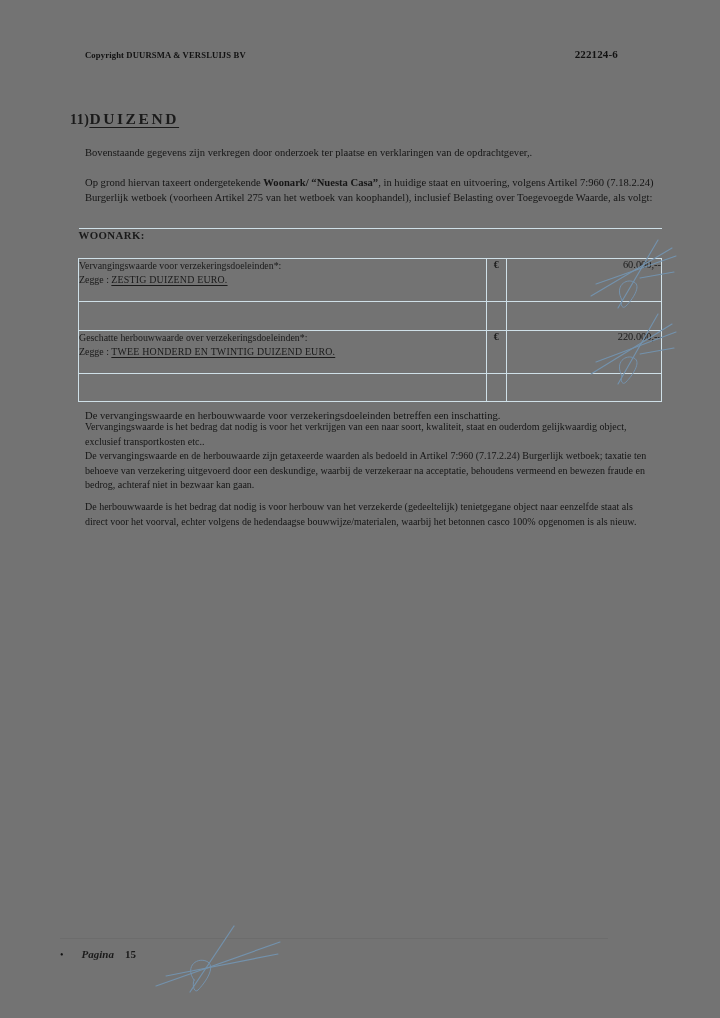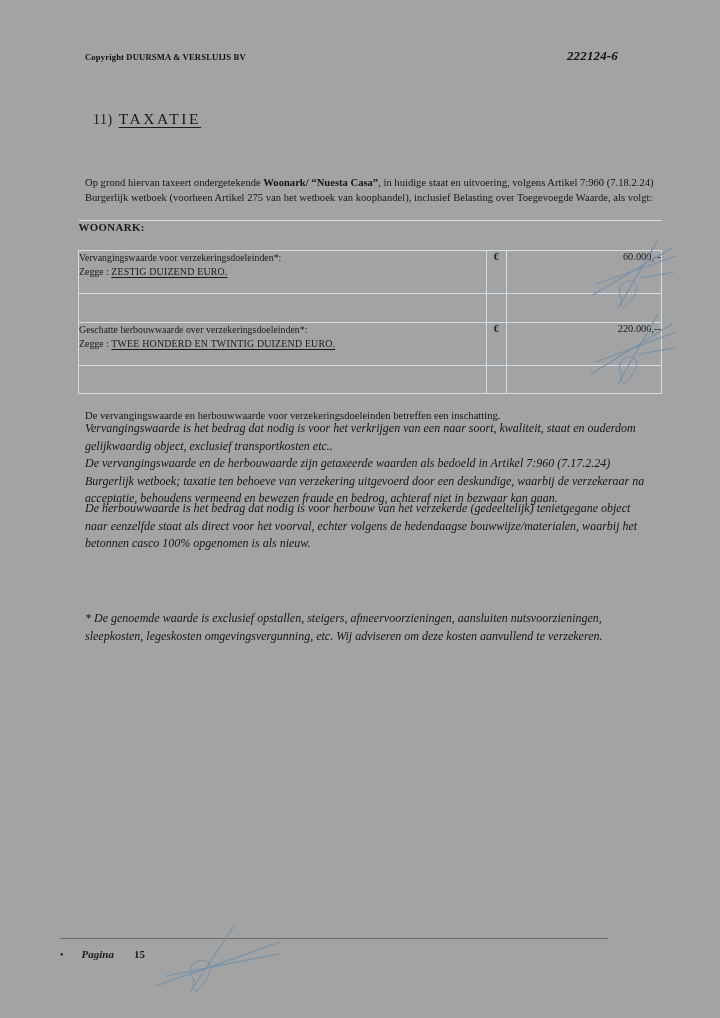--- a/index.html
+++ b/index.html
@@ -11,49 +11,49 @@
     width: 720px;
     height: 1018px;
     position: relative;
     font-family: "Liberation Serif", "DejaVu Serif", serif;
     color: #1a1a1a;
     overflow: hidden;
   }
   .page {
     position: absolute;
     inset: 0;
-    background: #a3a3a3;
+    background: #737373;
     padding-left: 16px;
   }
 
   
   .doc-header {
     position: absolute;
     left: 85px;
     top: 48px;
     width: 533px;
     display: flex;
     justify-content: space-between;
     align-items: baseline;
     font-size: 8.6px;
     font-weight: bold;
     letter-spacing: 0.15px;
     color: #111;
   }
-  .doc-header .ref { font-size: 13px; font-style: italic; }
+  .doc-header .ref { font-size: 11px; }
 
   
   .section-title {
     position: absolute;
-    left: 93px;
+    left: 70px;
     top: 110px;
     display: flex;
     align-items: baseline;
-    gap: 6px;
-    font-weight: normal;
+    gap: 0;
+    font-weight: bold;
   }
   .section-title .num {
     font-size: 14px;
     letter-spacing: 0.5px;
   }
   .section-title .name {
     font-size: 15.5px;
     letter-spacing: 2.6px;
     text-decoration: underline;
     text-underline-offset: 3px;
@@ -63,32 +63,31 @@
   .para {
     position: absolute;
     left: 85px;
     width: 570px;
     font-size: 10.6px;
     line-height: 1.42;
     text-align: left;
     color: #151515;
   }
   .para.small {
-    font-size: 12px;
+    font-size: 10px;
     line-height: 1.46;
     width: 565px;
-    font-style: italic;
   }
   .para b { font-weight: bold; }
 
   
   .val-table {
     position: absolute;
     left: 78px;
-    top: 220px;
+    top: 228px;
     width: 584px;
     border-collapse: collapse;
   }
   .val-table td {
     border: 1px solid #cfe0e8;
     padding: 0;
     vertical-align: top;
   }
   .val-table .col-desc { width: 409px; }
   .val-table .col-cur  { width: 19px; }
@@ -150,43 +149,44 @@
     align-items: baseline;
     gap: 18px;
     font-size: 11px;
   }
   .footer .bullet {
     font-size: 10px;
     line-height: 1;
     color: #111;
   }
   .footer .pagina { font-style: italic; font-weight: bold; }
-  .footer .pageno { font-style: normal; font-weight: bold; margin-left: 20px; }
+  .footer .pageno { font-style: normal; font-weight: bold; margin-left: 11px; }
 
   
   .ink {
     position: absolute;
     pointer-events: none;
   }
 </style>
 </head>
 <body>
 
 <div class="page">
 
   <div class="doc-header">
     <span class="copyright">Copyright DUURSMA &amp; VERSLUIJS BV</span>
     <span class="ref">222124-6</span>
   </div>
 
   <div class="section-title">
     <span class="num">11)</span>
-    <span class="name">TAXATIE</span>
+    <span class="name">DUIZEND</span>
   </div>
 
+  <div class="para" style="top:145px;">Bovenstaande gegevens zijn verkregen door onderzoek ter plaatse en verklaringen van de opdrachtgever,.</div>
 
   <div class="para" style="top:175px;"><span>Op grond hiervan taxeert ondergetekende </span><b>Woonark/ </b><b>“Nuesta Casa”</b><span>, in huidige staat en uitvoering, volgens Artikel 7:960 (7.18.2.24) Burgerlijk wetboek (voorheen Artikel 275 van het wetboek van koophandel), inclusief Belasting over Toegevoegde Waarde, als volgt:</span></div>
 
   <table class="val-table">
     <tbody>
         <tr class="row-head">
       <td class="col-desc cell-head">WOONARK:</td>
       <td class="col-cur"></td>
       <td class="col-amt"></td>
     </tr>
@@ -224,21 +224,20 @@
     </table>
 
   <div class="para" style="top:392px;margin-top:16px;">De vervangingswaarde en herbouwwaarde voor verzekeringsdoeleinden betreffen een inschatting.</div>
 
   <div class="para small" style="top:420px; white-space:pre-line;">Vervangingswaarde is het bedrag dat nodig is voor het verkrijgen van een naar soort, kwaliteit, staat en ouderdom gelijkwaardig object, exclusief transportkosten etc..
 De vervangingswaarde en de herbouwaarde zijn getaxeerde waarden als bedoeld in Artikel 7:960 (7.17.2.24) Burgerlijk wetboek; taxatie ten behoeve van verzekering uitgevoerd door een deskundige, waarbij de verzekeraar na acceptatie, behoudens vermeend en bewezen fraude en bedrog, achteraf niet in bezwaar kan gaan.</div>
 
   <div class="para small" style="top:500px;">De herbouwwaarde is het bedrag dat nodig is voor herbouw van het verzekerde (gedeeltelijk) tenietgegane object naar eenzelfde staat als direct voor het voorval, echter volgens de hedendaagse bouwwijze/materialen, waarbij het betonnen casco 100% opgenomen is als nieuw.</div>
 
 
-  <div class="para small" style="top:610px;">* De genoemde waarde is exclusief opstallen, steigers, afmeervoorzieningen, aansluiten nutsvoorzieningen, sleepkosten, legeskosten omgevingsvergunning, etc. Wij adviseren om deze kosten aanvullend te verzekeren.</div>
 
   <div class="footer-rule"></div>
   <div class="footer">
     <span class="bullet">•</span>
     <span><span class="pagina">Pagina</span><span class="pageno">15</span></span>
   </div>
 
   <svg class="ink" style="left:588px; top:238px; width:92px; height:80px;" viewBox="0 0 92 80">
     <g fill="none" stroke="#7392ad" stroke-width="1.15" stroke-linecap="round">
       <path d="M3 58 L84 10"></path>

